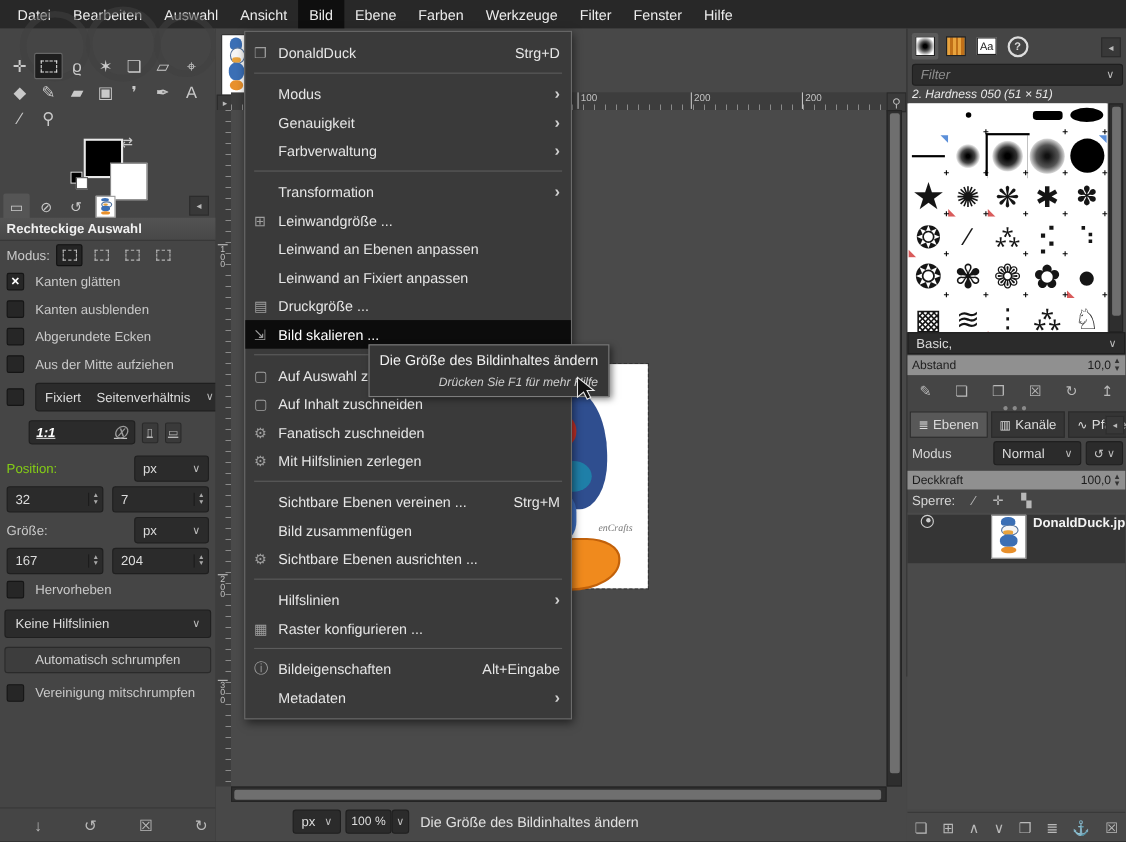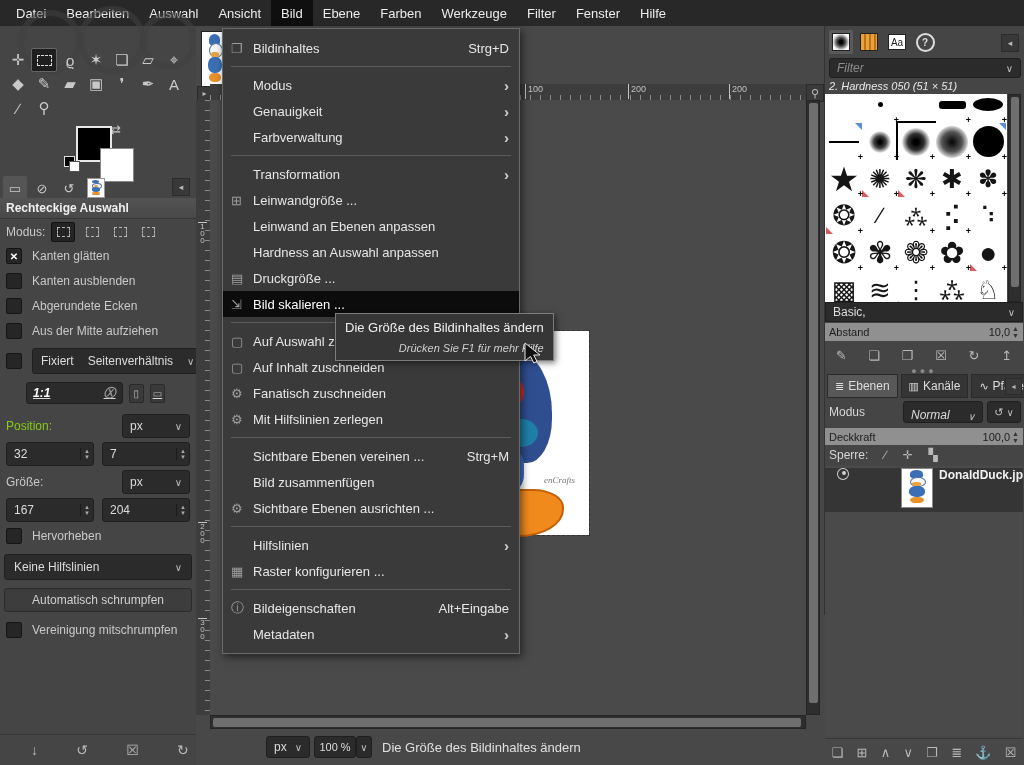--- a/index.html
+++ b/index.html
@@ -491,21 +491,21 @@
           <span>Kanäle</span>
         </span>
         <span class="ltab">
           <span style="font-size: 11px;">∿</span>
           <span>Pfade</span>
         </span>
       </div>
     <div class="abs iconbtn" style="left:180px;top:352px;width:15px;height:15px;border:1px solid #2c2c2c;background:#383838;font-size:8px;">◂</div>
     <div class="abs" style="left:4px;top:374px;width:192px;height:24px;display:flex;align-items:center;">
       <span>Modus</span>
-      <span class="darkbox" style="margin-left:auto;width:80px;height:22px;display:flex;align-items:flex-end;padding:0 7px;box-sizing:border-box;font-style:italic;">
+      <span class="darkbox" style="margin-left:auto;width:80px;height:22px;display:flex;align-items:center;padding:0 7px;box-sizing:border-box;">
         <span>Normal</span>
           <span class="chev">∨</span>
       </span>
       <span class="darkbox" style="margin-left:4px;width:34px;height:22px;display:flex;align-items:center;justify-content:center;gap:3px;box-sizing:border-box;">
         <span style="font-size:11px;color:#c9c9c9;">↺</span>
           <span class="chev" style="margin:0;">∨</span>
       </span>
     </div>
     <div class="abs slider" style="left:0;top:402px;width:198px;height:17px;box-sizing:border-box;">
       <span>Deckkraft</span>
@@ -541,21 +541,21 @@
         <span class="iconbtn" style="font-size: 13px;">❐</span>
         <span class="iconbtn" style="font-size: 13px;">≣</span>
         <span class="iconbtn" style="font-size: 13px;">⚓</span>
         <span class="iconbtn" style="font-size: 13px;">☒</span>
       </div>
   </div>
 
   <div id="bildmenu" class="abs">
       <div class="mrow">
         <span class="micon">❐</span>
-        <span class="mlabel">Bildinhaltes</span>
+        <span class="mlabel">DonaldDuck</span>
         <span class="mshort">Strg+D</span>
       </div>
       <div class="menusep"></div>
       <div class="mrow">
         <span class="micon"></span>
         <span class="mlabel">Modus</span>
         <span class="marrow">›</span>
       </div>
       <div class="mrow">
         <span class="micon"></span>
@@ -576,21 +576,21 @@
       <div class="mrow">
         <span class="micon">⊞</span>
         <span class="mlabel">Leinwandgröße ...</span>
       </div>
       <div class="mrow">
         <span class="micon"></span>
         <span class="mlabel">Leinwand an Ebenen anpassen</span>
       </div>
       <div class="mrow">
         <span class="micon"></span>
-        <span class="mlabel">Hardness an Auswahl anpassen</span>
+        <span class="mlabel">Leinwand an Fixiert anpassen</span>
       </div>
       <div class="mrow">
         <span class="micon">▤</span>
         <span class="mlabel">Druckgröße ...</span>
       </div>
       <div class="mrow hl">
         <span class="micon">⇲</span>
         <span class="mlabel">Bild skalieren ...</span>
       </div>
       <div class="menusep"></div>

